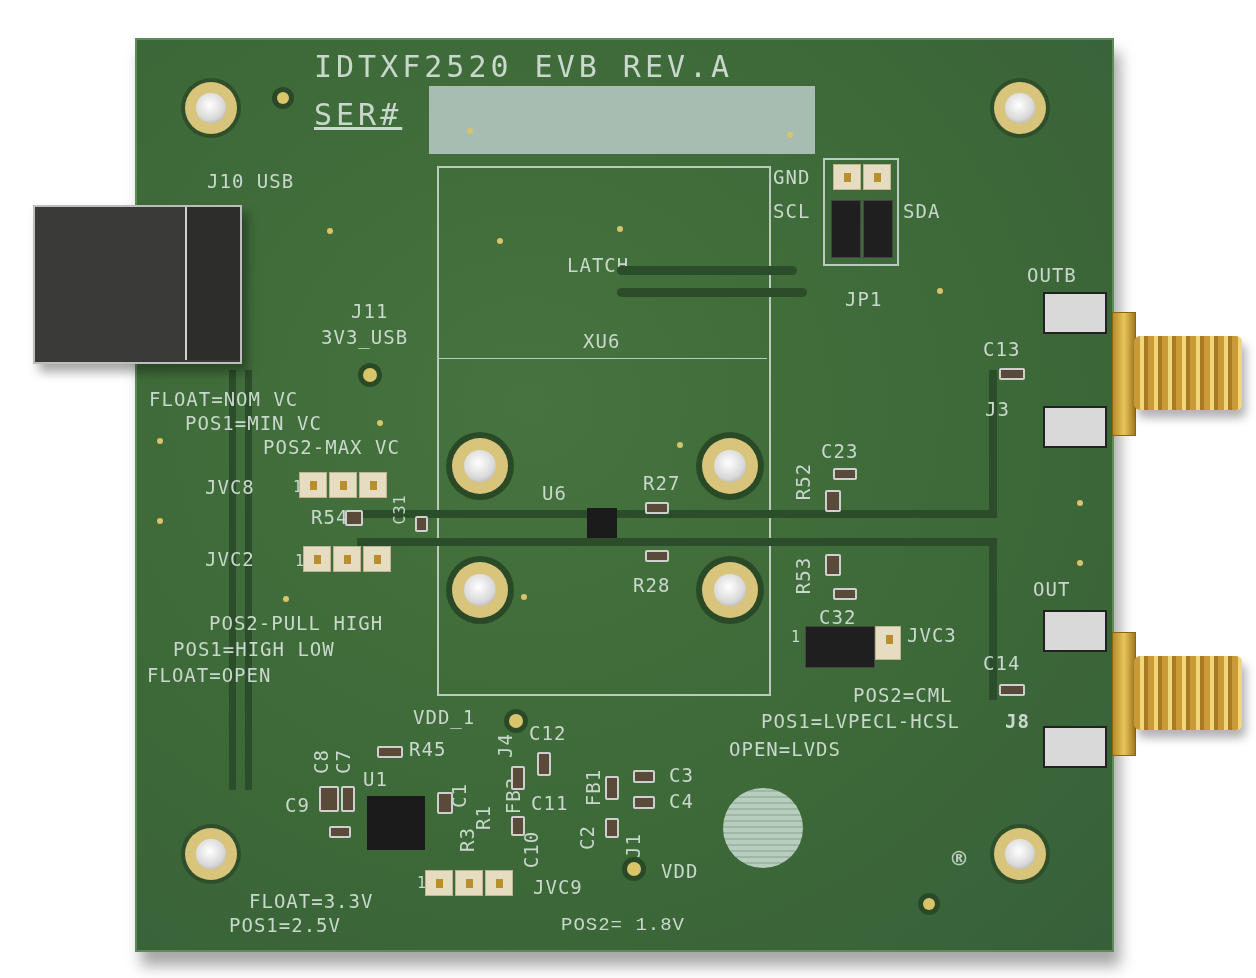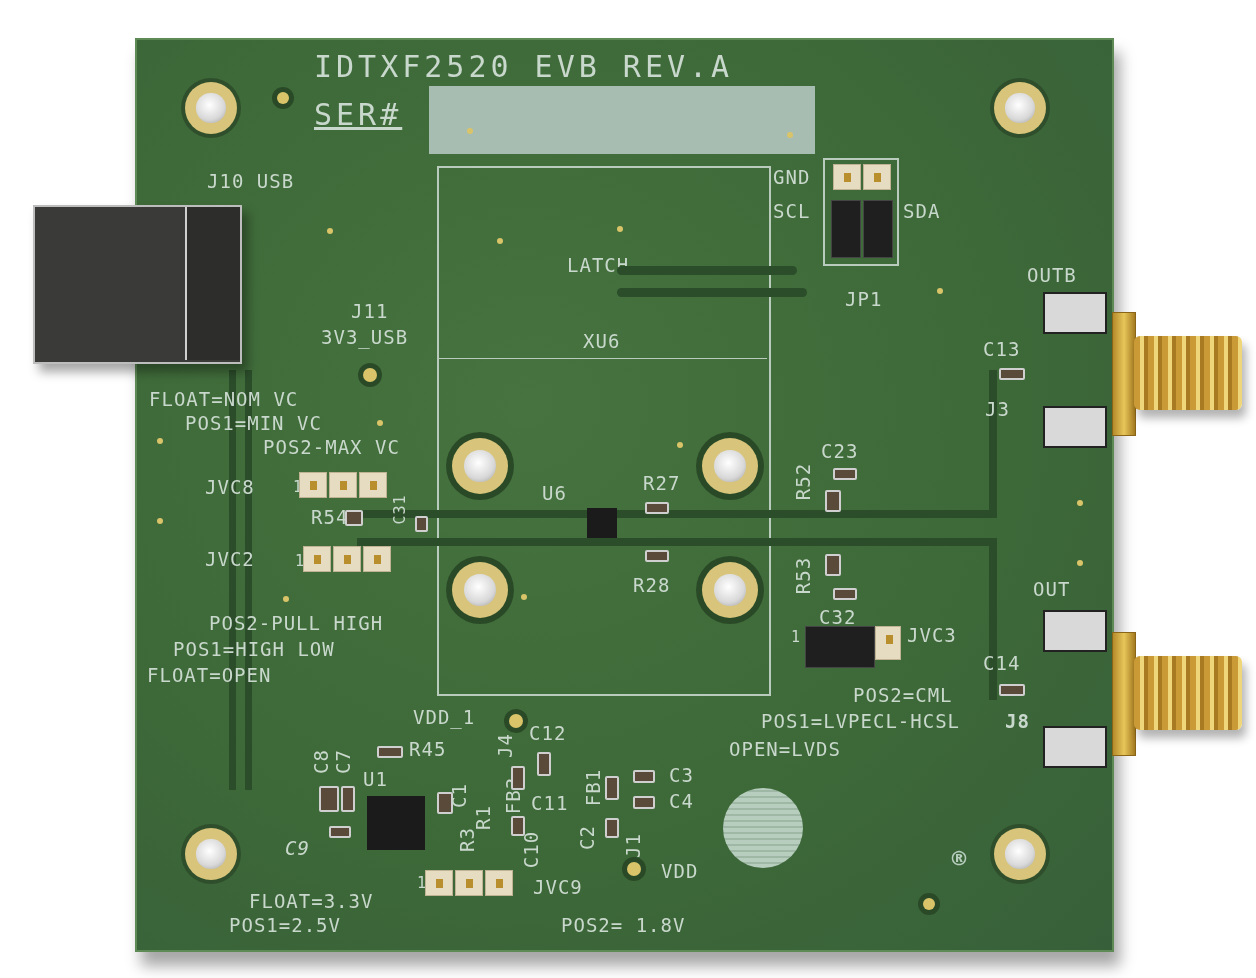--- a/index.html
+++ b/index.html
@@ -178,33 +178,33 @@
     <div class="silk s-md" style="left:172px;top:712px;transform:rotate(-90deg);">C8</div>
     <div class="silk s-md" style="left:194px;top:712px;transform:rotate(-90deg);">C7</div>
     <div class="smd" style="left:240px;top:706px;width:22px;height:8px;"></div>
     <div class="silk s-md" style="left:272px;top:700px;">R45</div>
     <div class="silk s-md" style="left:226px;top:730px;">U1</div>
     <div class="ic" style="left:230px;top:756px;width:58px;height:54px;"></div>
     <div class="smd" style="left:182px;top:746px;width:16px;height:22px;"></div>
     <div class="smd" style="left:204px;top:746px;width:10px;height:22px;"></div>
     <div class="smd" style="left:300px;top:752px;width:12px;height:18px;"></div>
     <div class="silk s-md" style="left:310px;top:746px;transform:rotate(-90deg);">C1</div>
-    <div class="silk s-md" style="left:148px;top:799px;font-style:italic;">C9</div>
+    <div class="silk s-md" style="left:148px;top:756px;">C9</div>
     <div class="smd" style="left:192px;top:786px;width:18px;height:8px;"></div>
 
     <div class="silk s-sm" style="left:280px;top:836px;">1</div>
     <div class="hdr" style="left:288px;top:830px;">
       <div class="pin"></div>
       <div class="pin"></div>
       <div class="pin"></div>
     </div>
     <div class="silk s-md" style="left:396px;top:838px;">JVC9</div>
     <div class="silk s-md" style="left:112px;top:852px;">FLOAT=3.3V</div>
     <div class="silk s-md" style="left:92px;top:876px;">POS1=2.5V</div>
-    <div class="silk s-md" style="left:424px;top:876px;">POS2= 1.8V</div>
+    <div class="silk s-md" style="left:424px;top:876px;font-family:Liberation Mono, monospace;">POS2= 1.8V</div>
 
     <div style="position:absolute;left:586px;top:748px;width:80px;height:80px;border-radius:50%;background:repeating-linear-gradient(0deg,#b7cdbd 0 4px,#9fb8a6 4px 6px);"></div>
     <div class="logo" style="left:812px;top:806px;font-size:20px;">®</div>
 
     <div class="via" style="left:190px;top:188px;"></div>
     <div class="via" style="left:240px;top:380px;"></div>
     <div class="via" style="left:20px;top:398px;"></div>
     <div class="via" style="left:20px;top:478px;"></div>
     <div class="via" style="left:146px;top:556px;"></div>
     <div class="via" style="left:384px;top:554px;"></div>

